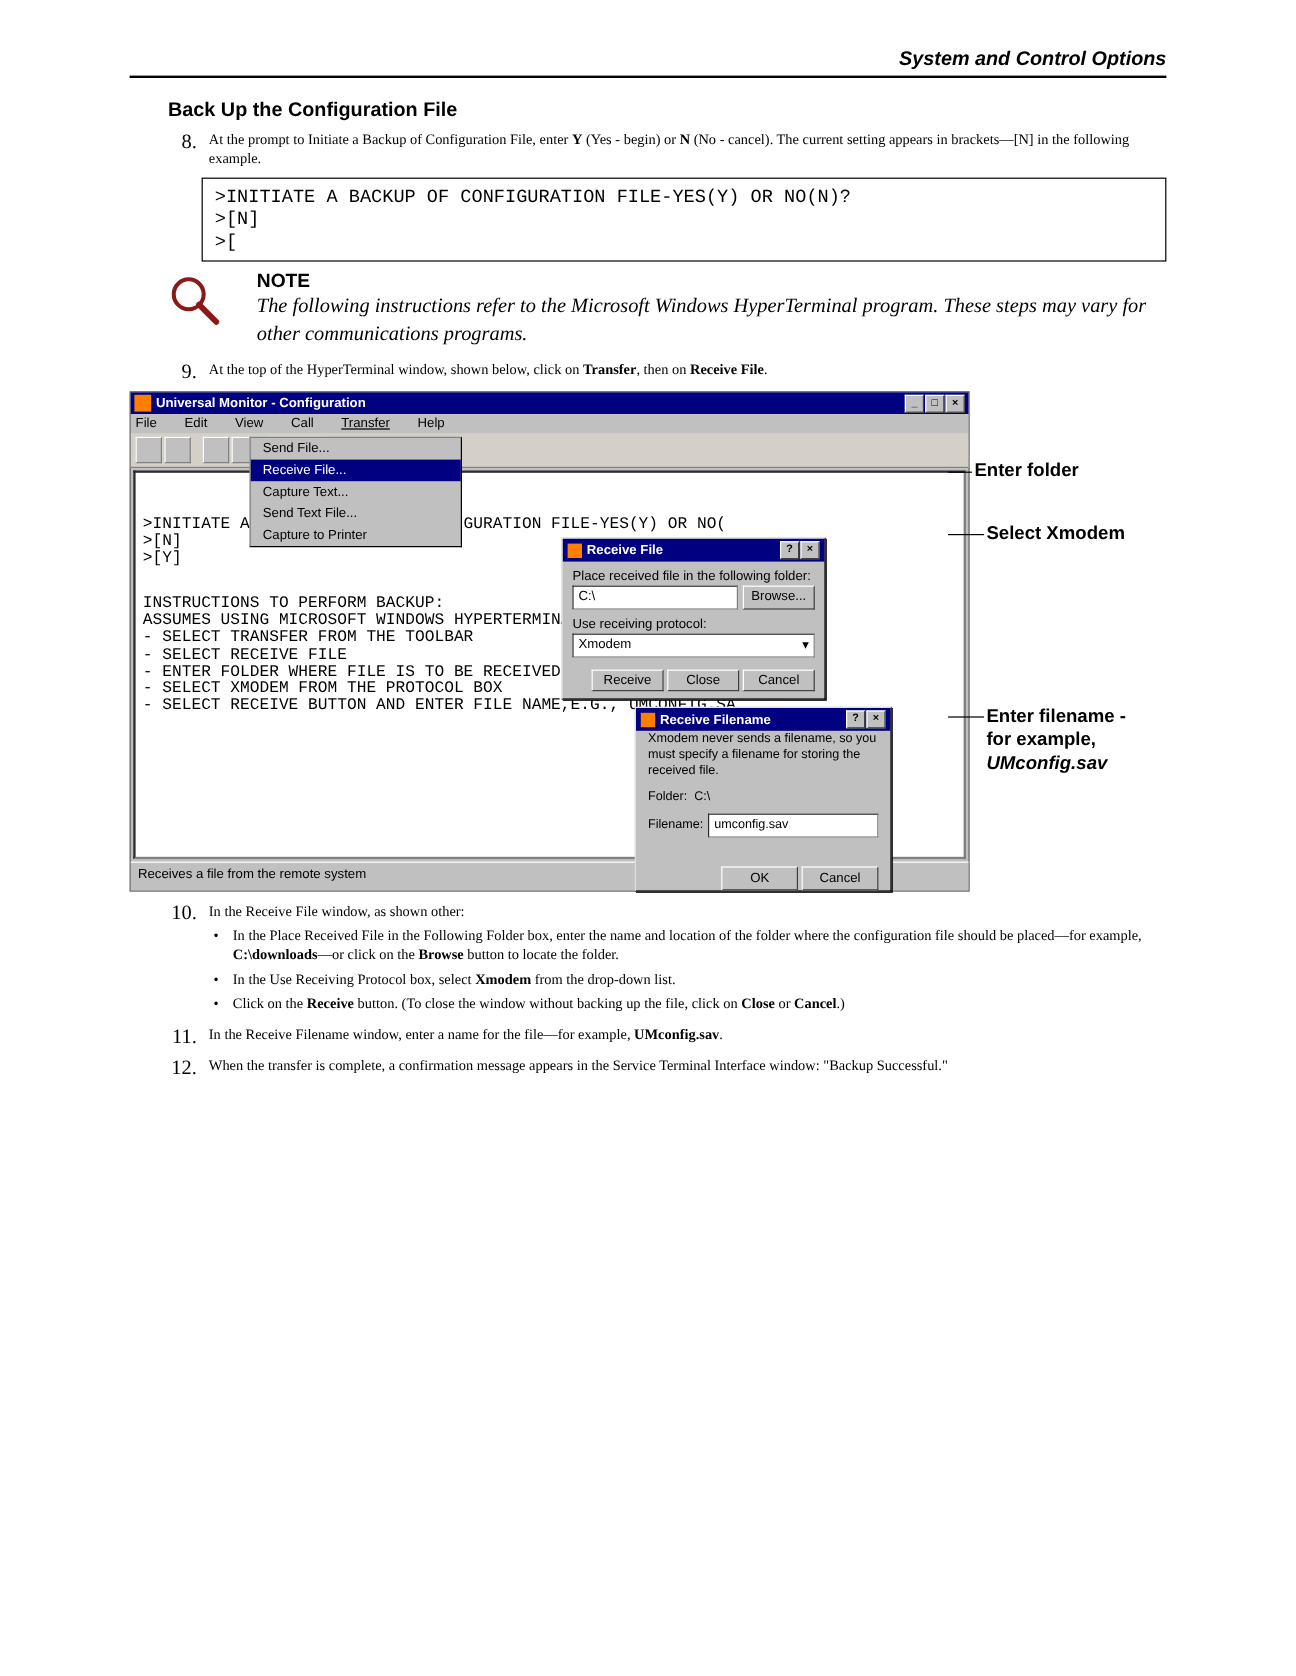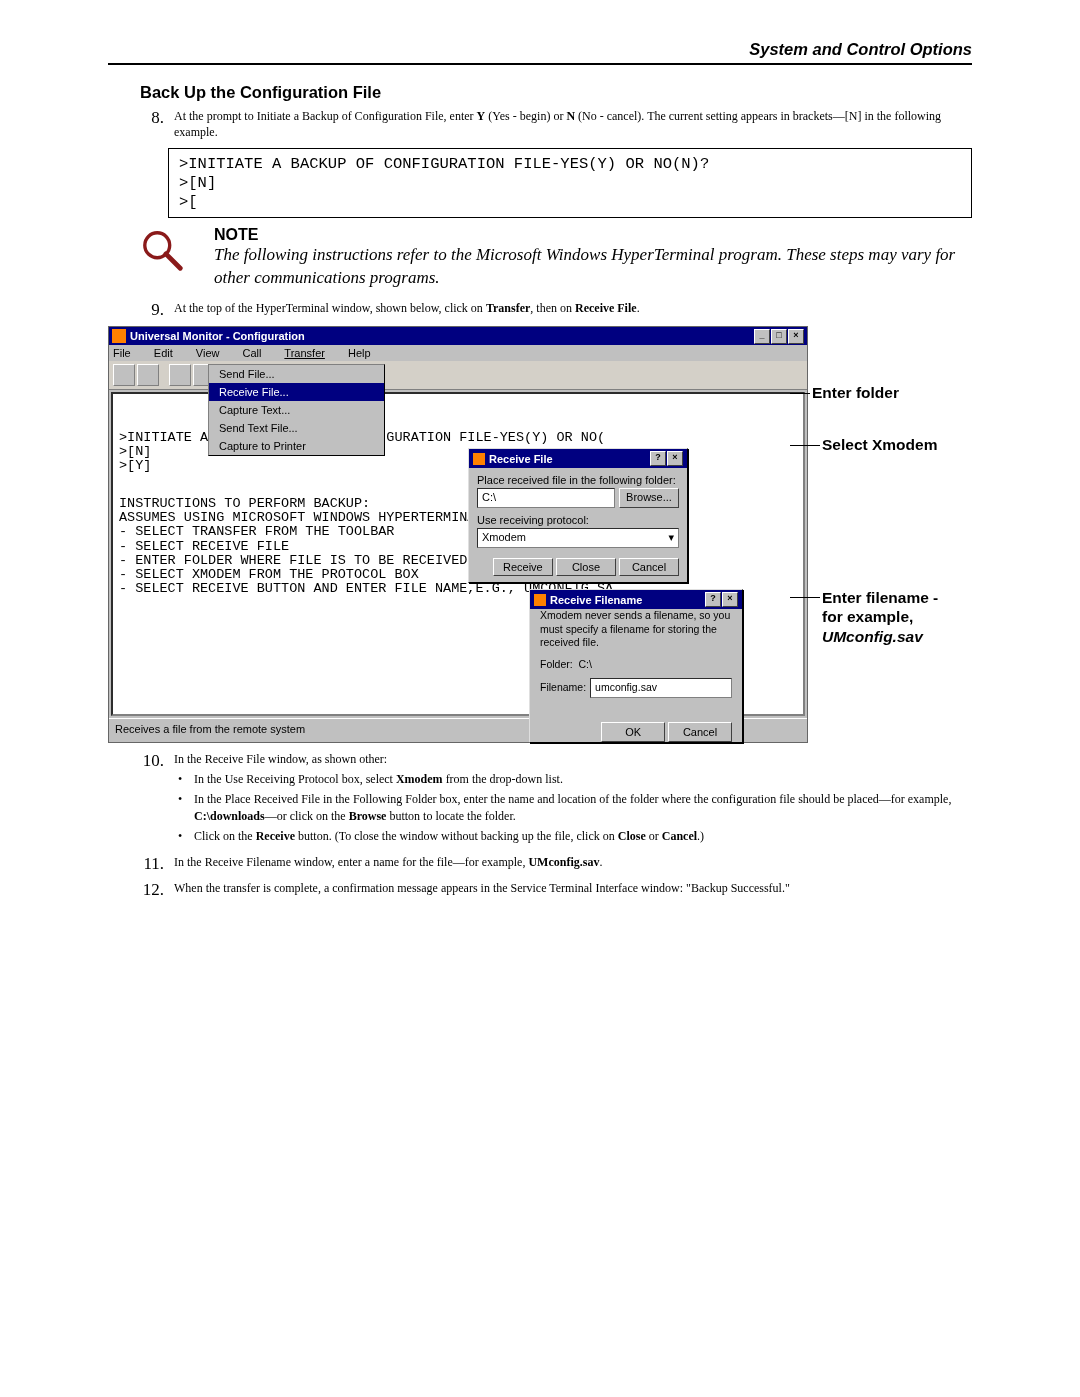--- a/index.html
+++ b/index.html
@@ -203,22 +203,22 @@
       </div>
     </div>
   </div>
 
   <ol class="steps">
     <li>
       <div class="n">10.</div>
       <div class="c">
         <span>In the Receive File window, as shown other:</span>
         <ul class="b">
+          <li><span>In the Place Received File in the Following Folder box, enter the name and location of the folder where the configuration file should be placed—for example, </span><b>C:\downloads</b><span>—or click on the </span><b>Browse</b><span> button to locate the folder.</span></li>
           <li><span>In the Use Receiving Protocol box, select </span><b>Xmodem</b><span> from the drop-down list.</span></li>
-          <li><span>In the Place Received File in the Following Folder box, enter the name and location of the folder where the configuration file should be placed—for example, </span><b>C:\downloads</b><span>—or click on the </span><b>Browse</b><span> button to locate the folder.</span></li>
           <li><span>Click on the </span><b>Receive</b><span> button. (To close the window without backing up the file, click on </span><b>Close</b><span> or </span><b>Cancel</b><span>.)</span></li>
         </ul>
       </div>
     </li>
     <li>
       <div class="n">11.</div>
       <div class="c"><span>In the Receive Filename window, enter a name for the file—for example, </span><b>UMconfig.sav</b><span>.</span></div>
     </li>
     <li>
       <div class="n">12.</div>

